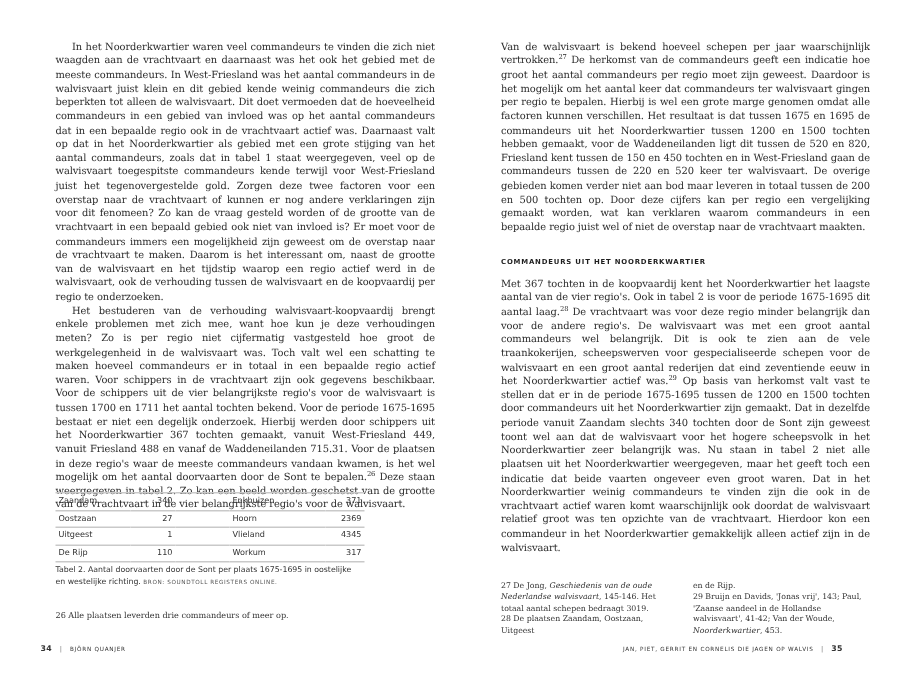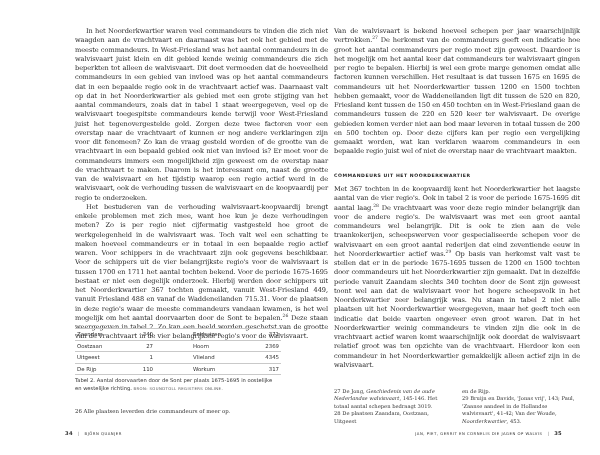--- a/index.html
+++ b/index.html
@@ -1,19 +1,19 @@
 <!DOCTYPE html>
 <html><head>
 <meta charset="utf-8">
 <style>
   html, body { margin:0; padding:0; }
   body { width:600px; height:455px; background:#ffffff; position:relative; overflow:hidden;
          font-family:"DejaVu Serif", serif; color:#2a2a2a; }
   .page { position:absolute; top:0; height:455px; }
-  .left { left:0; width:300px;margin-left:38px; }
+  .left { left:0; width:300px; }
   .right { left:300px; width:300px; }
   .body-text { position:absolute; font-size:6.6px; line-height:9.25px; text-align:justify; letter-spacing:-0.05px; }
   .left .body-text { left:37px; top:27px; width:253px; }
   .right .body-text.part1 { left:34px; top:27px; width:246px; }
   .right .body-text.part2 { left:34px; top:185px; width:246px; }
   p { margin:0; text-indent:11px; }
   p.noindent { text-indent:0; }
   sup { font-size:4.5px; line-height:0; vertical-align:3px; }
   .heading { position:absolute; left:34px; top:173px; font-family:"DejaVu Sans", sans-serif;
              font-size:4.6px; font-weight:bold; letter-spacing:0.55px; text-transform:uppercase; color:#1e1e1e; }

